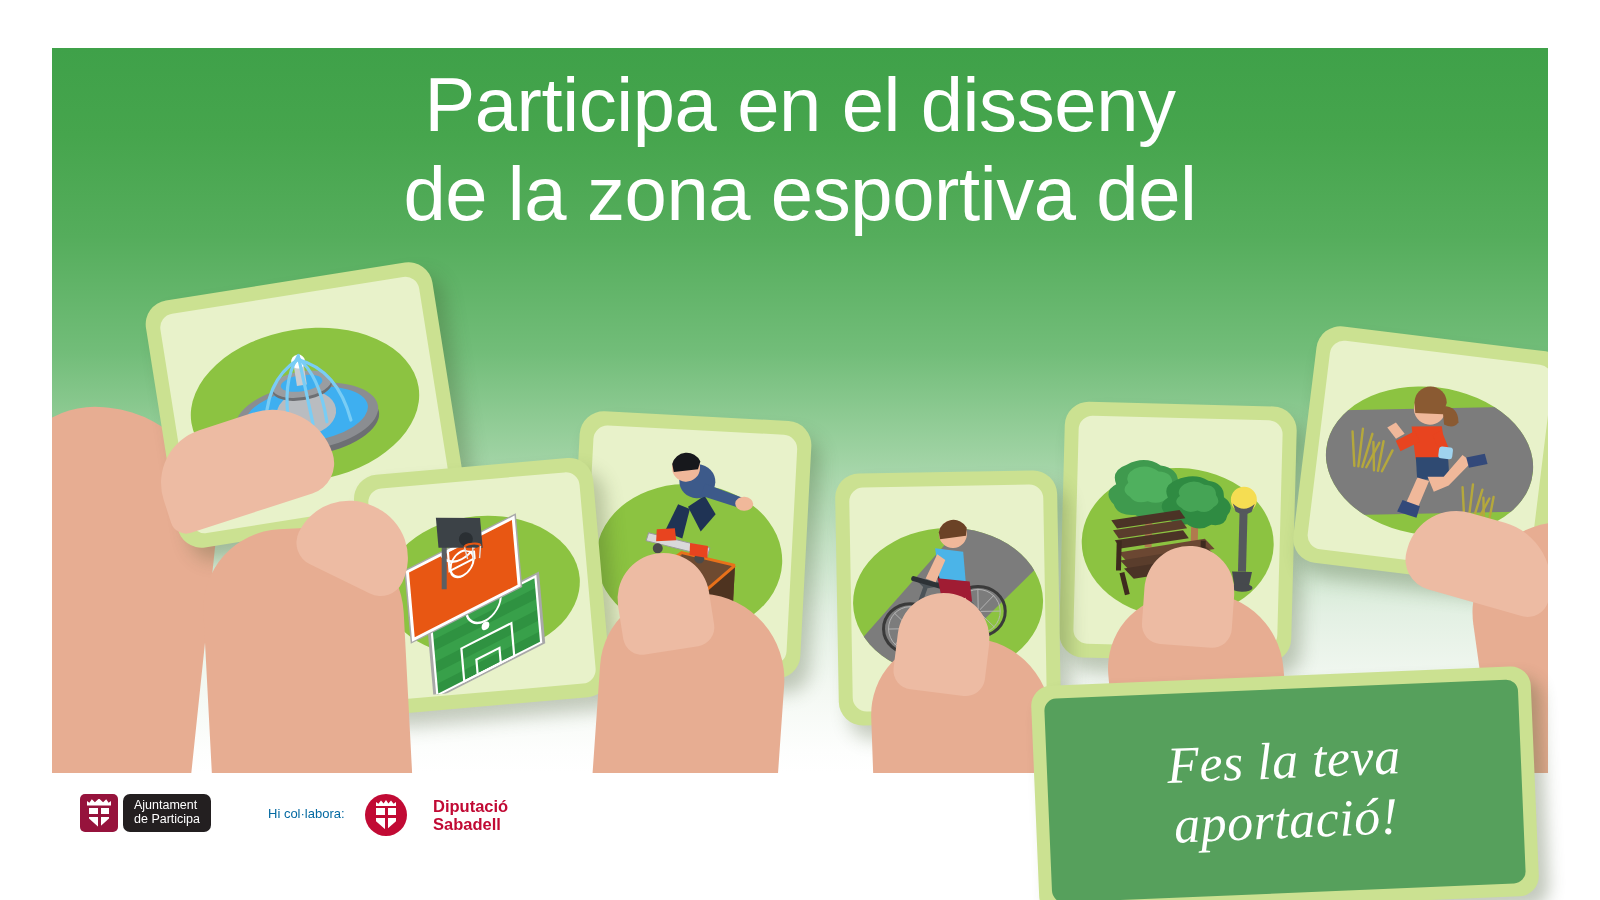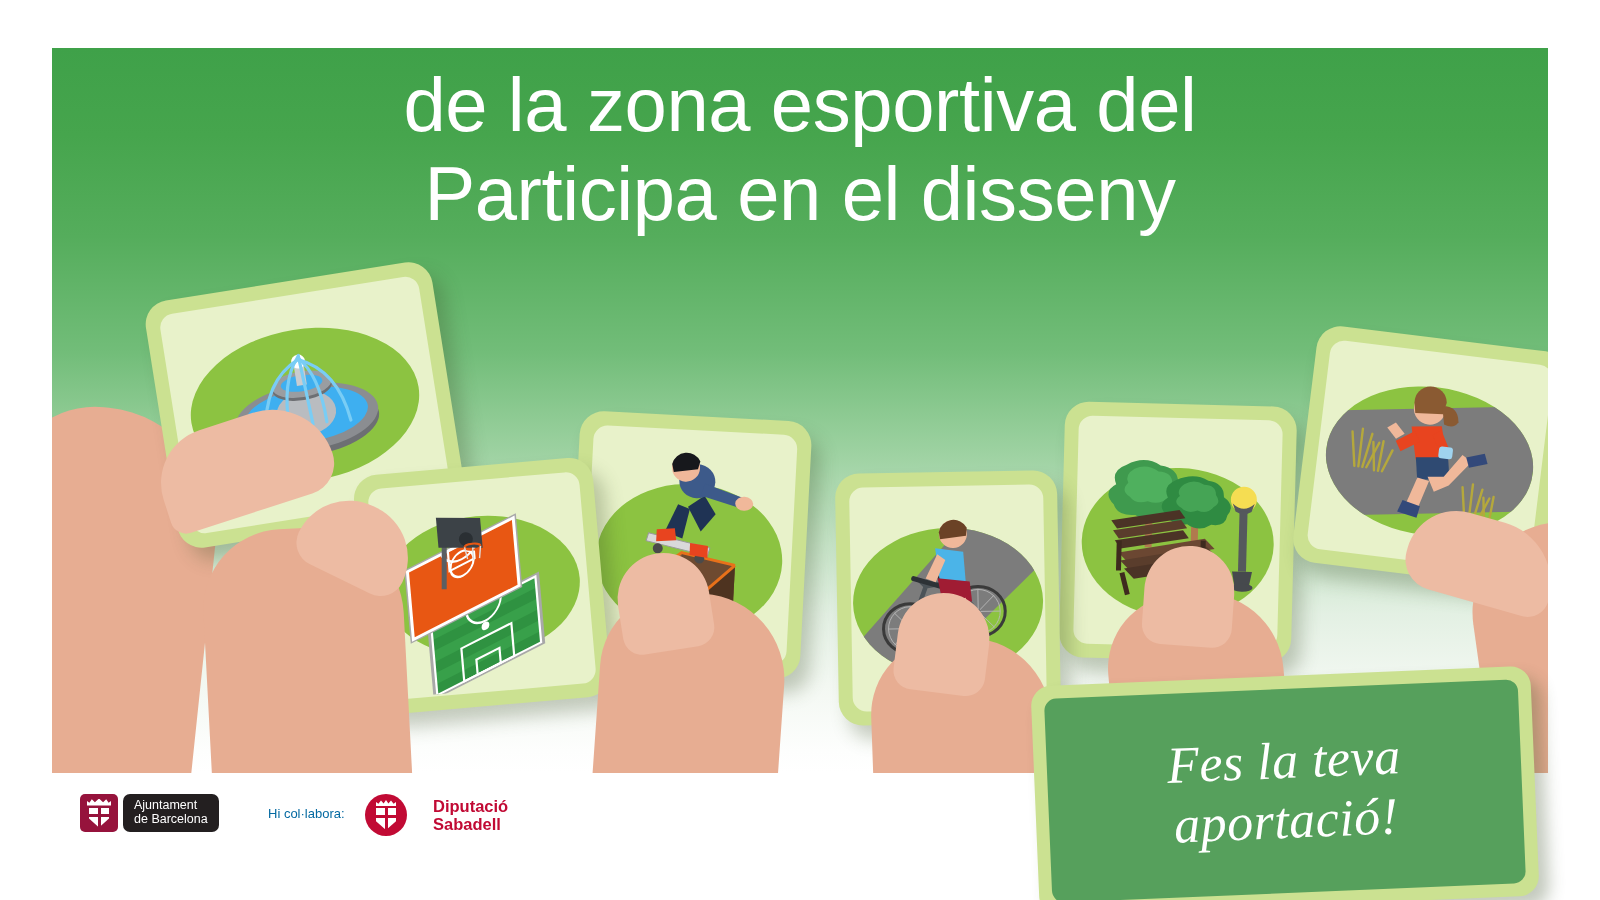--- a/index.html
+++ b/index.html
@@ -109,22 +109,22 @@
   .dip-txt{margin-left:26px;color:#c10a34;font-weight:700;font-size:16.5px;line-height:18px;font-family:"Liberation Sans",sans-serif;}
 </style>
 </head>
 <body>
 
 <div id="poster">
 
   <div class="stage">
 
     <div class="headline">
+      <span class="hl-line">Participa en el disseny</span>
       <span class="hl-line">de la zona esportiva del</span>
-      <span class="hl-line">Participa en el disseny</span>
     </div>
 
     <div class="hand" style="left:-60px;top:360px;width:215px;height:420px;border-radius:90px 120px 0 0;transform:rotate(6deg);"></div>
     <div class="hand" style="left:105px;top:370px;width:175px;height:95px;border-radius:70px 80px 40px 20px;background:#edbba3;transform:rotate(-18deg);z-index:30;"></div>
 
     <div class="hand" style="left:155px;top:480px;width:200px;height:300px;border-radius:80px 90px 0 0;transform:rotate(-3deg);z-index:30;"></div>
     <div class="hand" style="left:248px;top:455px;width:115px;height:80px;border-radius:60px 60px 26px 26px;background:#edbba3;transform:rotate(26deg);z-index:33;"></div>
 
     <div class="hand" style="left:545px;top:545px;width:185px;height:240px;border-radius:78px 86px 0 0;transform:rotate(4deg);z-index:30;"></div>
     <div class="hand" style="left:566px;top:505px;width:92px;height:98px;border-radius:48px 48px 20px 20px;background:#edbba3;transform:rotate(-9deg);z-index:33;"></div>
@@ -370,21 +370,21 @@
 
     <div class="logo-aj">
       <div class="shield">
         <div class="crown"></div>
         <div class="crest"></div>
         <div class="crest-cross-v"></div>
         <div class="crest-cross-h"></div>
       </div>
       <div class="aj-plate">
         <span>Ajuntament</span>
-        <span>de Barcelona</span>
+        <span>de Participa</span>
       </div>
     </div>
 
     <div class="collab">Hi col·labora:</div>
 
     <div class="logo-dip">
       <div class="dip-circle">
         <div class="dcrown"></div>
         <div class="dshield"></div>
         <div class="dv"></div>

